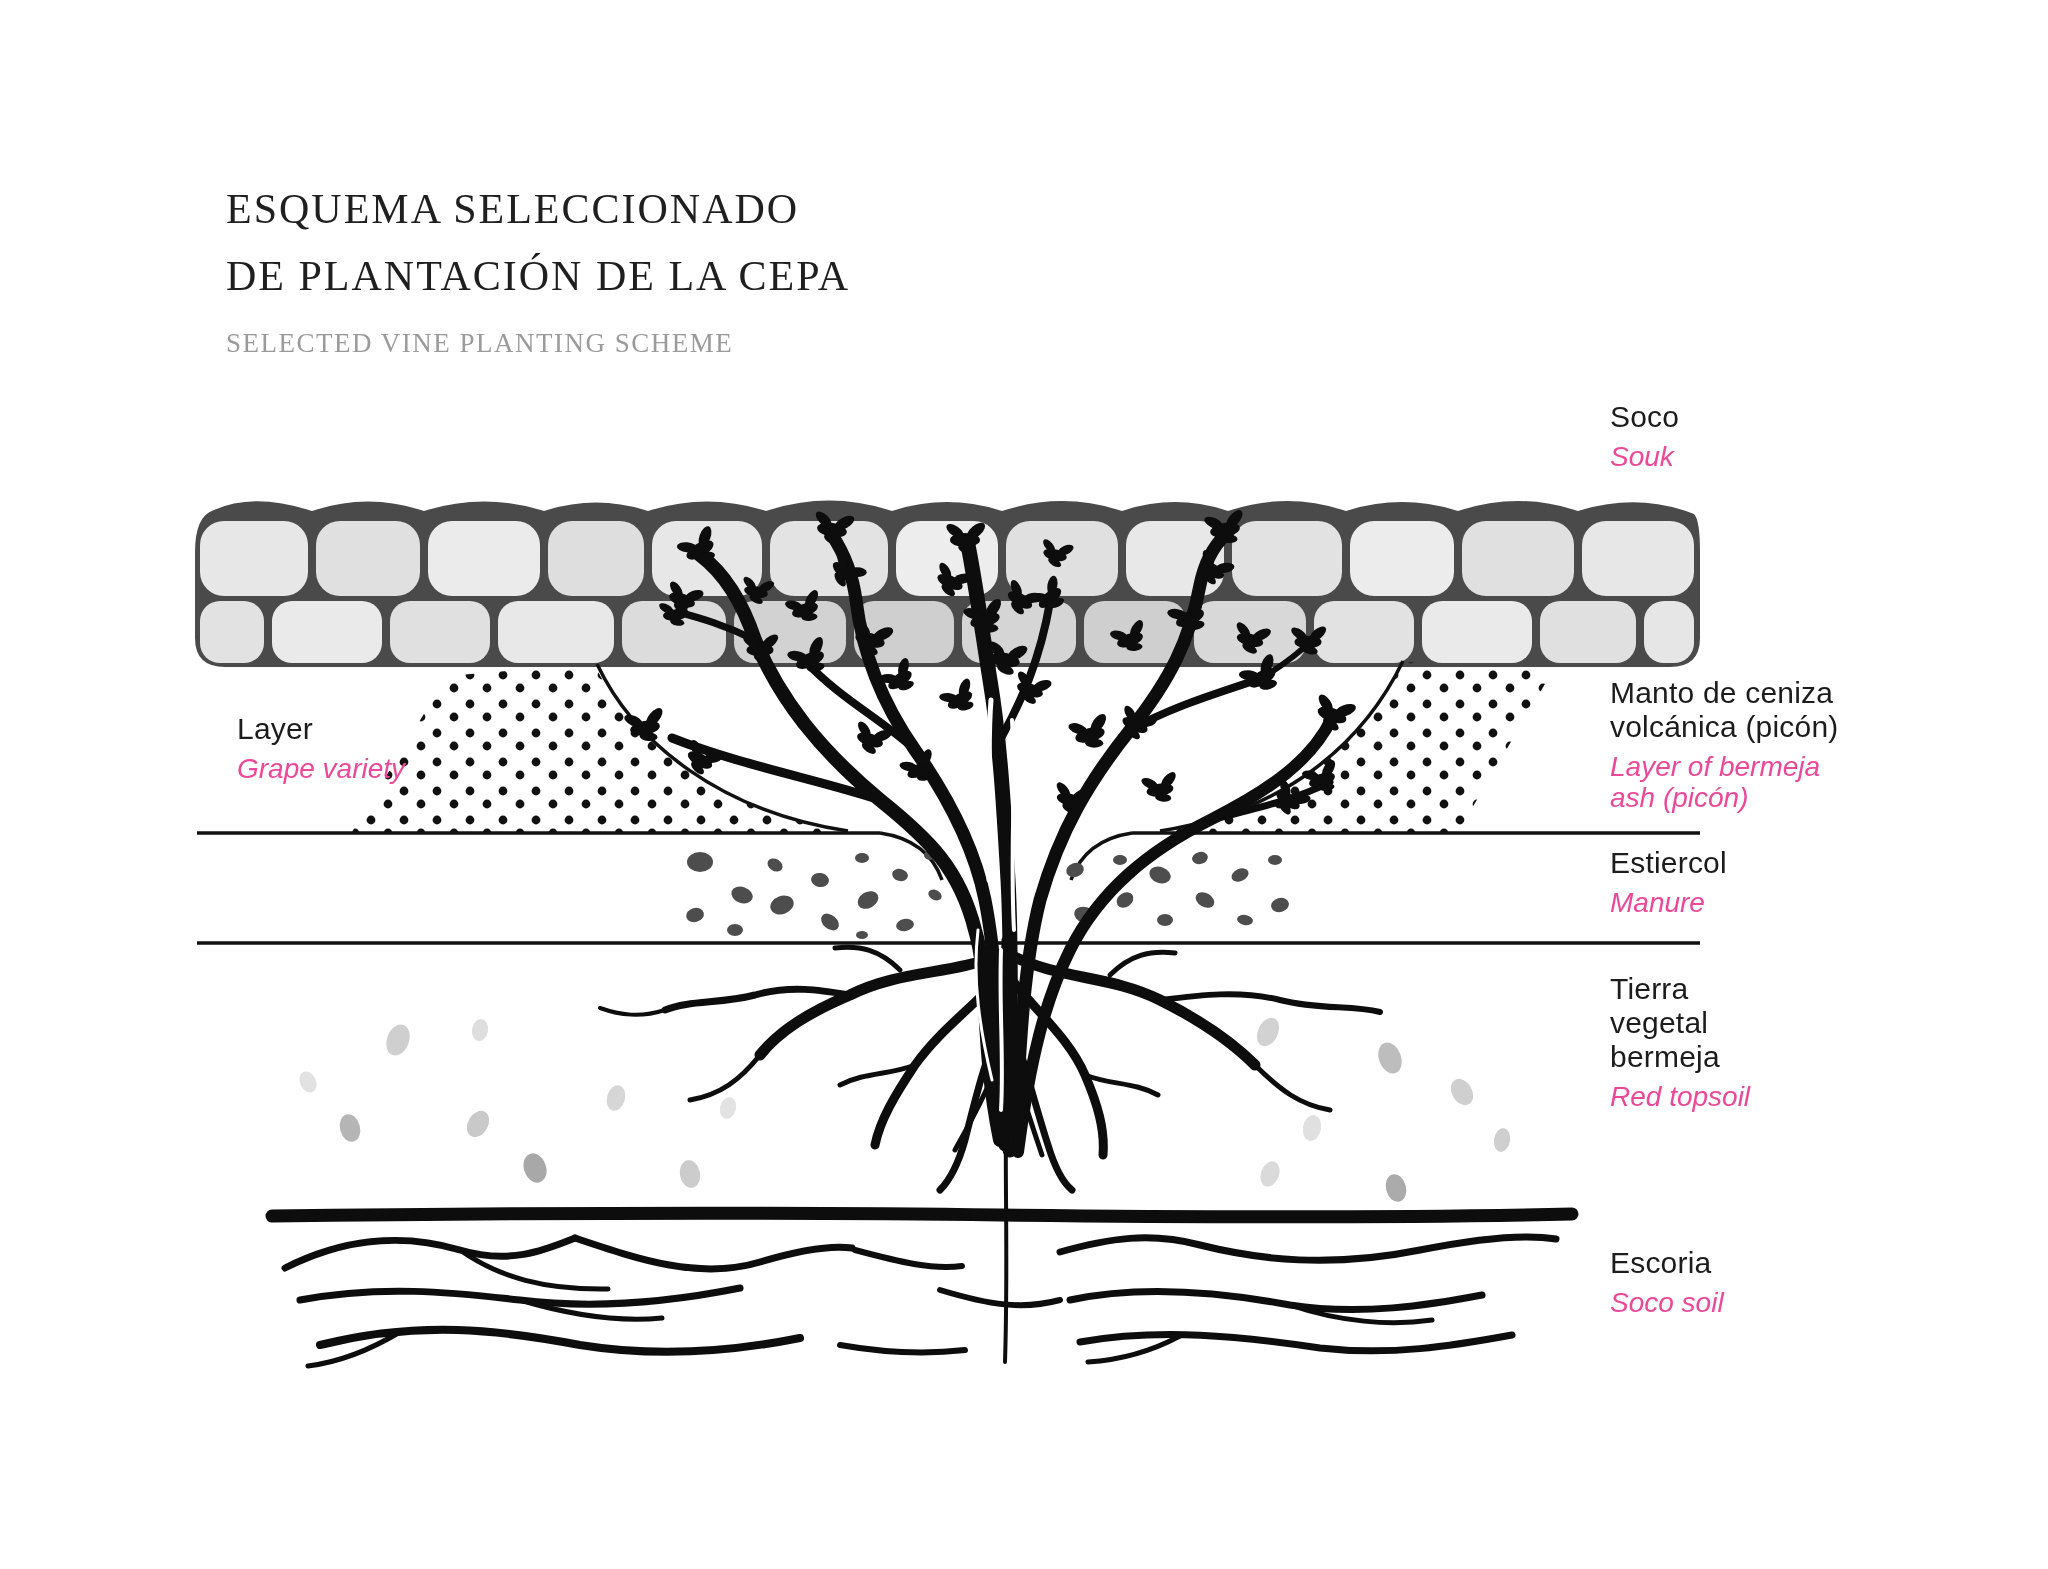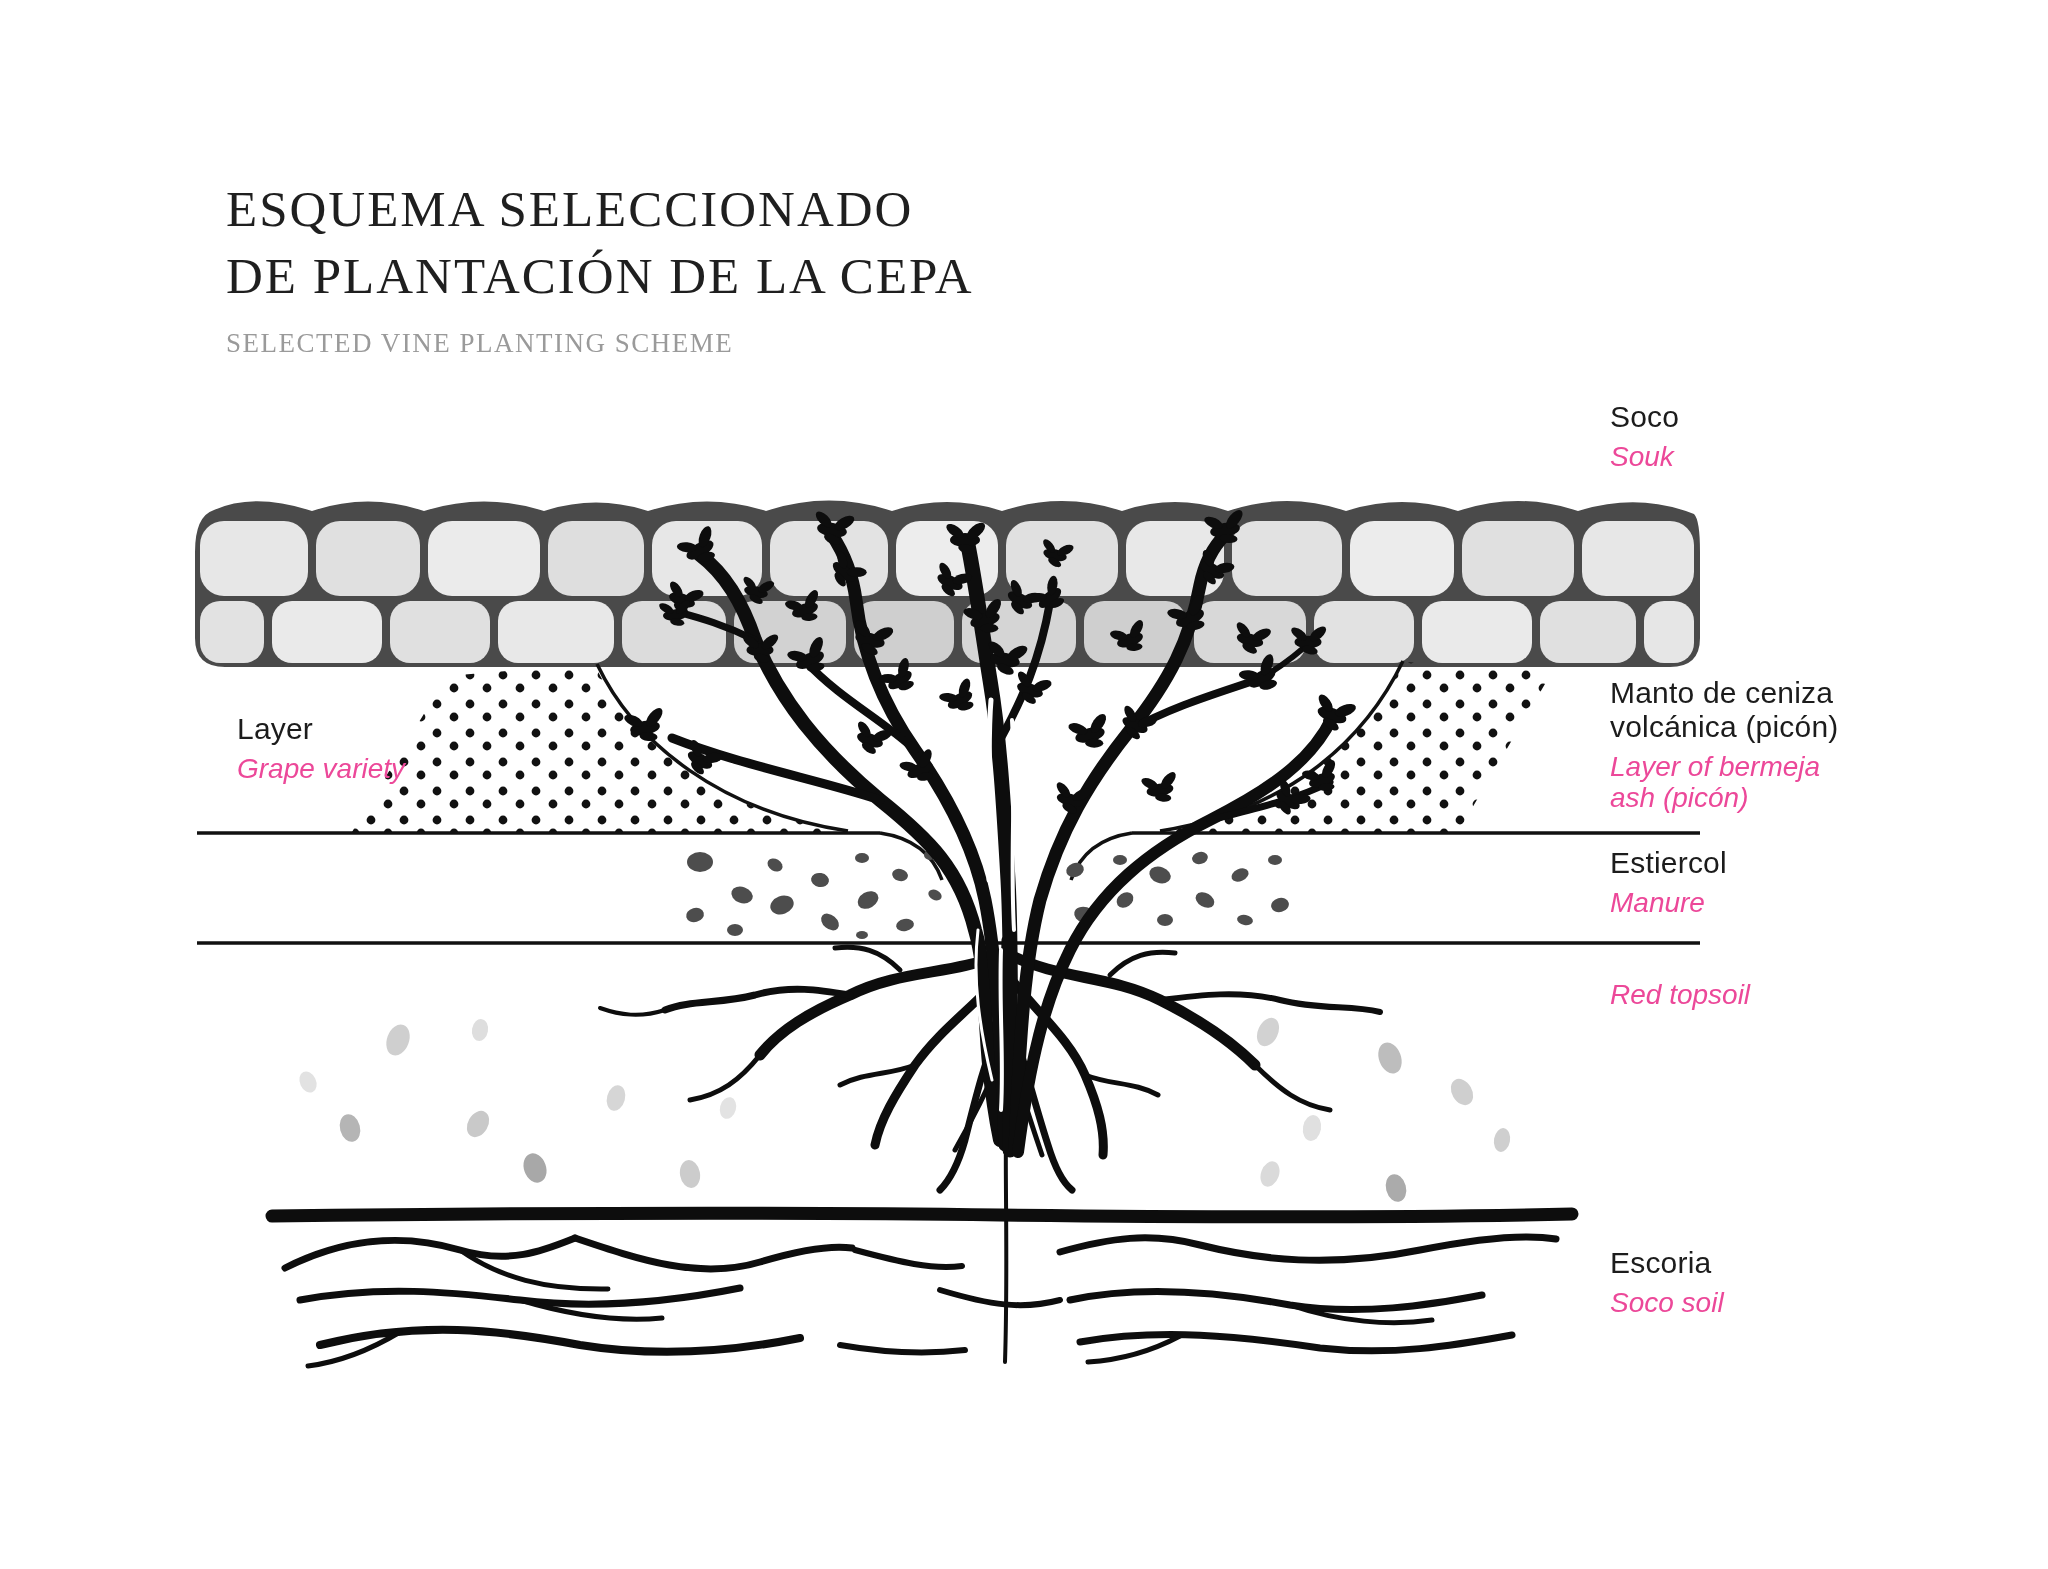--- a/index.html
+++ b/index.html
@@ -1,20 +1,20 @@
 <!DOCTYPE html>
 <html><head>
 <meta charset="utf-8">
 <style>
   html,body{margin:0;padding:0;background:#fff;}
   .canvas{position:relative;width:2048px;height:1569px;background:#ffffff;overflow:hidden;
           font-family:"Liberation Sans", sans-serif;}
   svg.illus{position:absolute;left:0;top:0;width:2048px;height:1569px;}
   .title-block{position:absolute;left:226px;top:176px;}
-  .title{font-family:"Liberation Serif", serif;font-size:51px;line-height:67px;
+  .title{font-family:"Liberation Serif", serif;font-size:42px;line-height:67px;
          color:#1f1f1f;letter-spacing:2px;font-weight:500;}
   .subtitle{font-family:"Liberation Serif", serif;font-size:27px;
             color:#9a9a9a;letter-spacing:1.5px;margin-top:18px;}
   .lbl{position:absolute;}
   .lbl .es{font-size:30px;color:#1c1c1c;line-height:34px;letter-spacing:.2px;}
   .lbl .en{font-size:28px;color:#ec4899;line-height:31px;font-style:italic;margin-top:7px;}
   .lbl-soco{left:1610px;top:400px;}
   .lbl-cepa{left:237px;top:712px;}
   .lbl-picon{left:1610px;top:676px;width:252px;}
   .lbl-estiercol{left:1610px;top:846px;width:240px;}
@@ -266,20 +266,21 @@
   <div class="es">Manto de ceniza volcánica (picón)</div>
   <div class="en">Layer of bermeja ash (picón)</div>
 </div>
 
 <div class="lbl lbl-estiercol">
   <div class="es">Estiercol</div>
   <div class="en">Manure</div>
 </div>
 
 <div class="lbl lbl-tierra">
+  <div class="es">Tierra vegetal bermeja</div>
   <div class="en">Red topsoil</div>
 </div>
 
 <div class="lbl lbl-escoria">
   <div class="es">Escoria</div>
   <div class="en">Soco soil</div>
 </div>
 
 </div>
 

